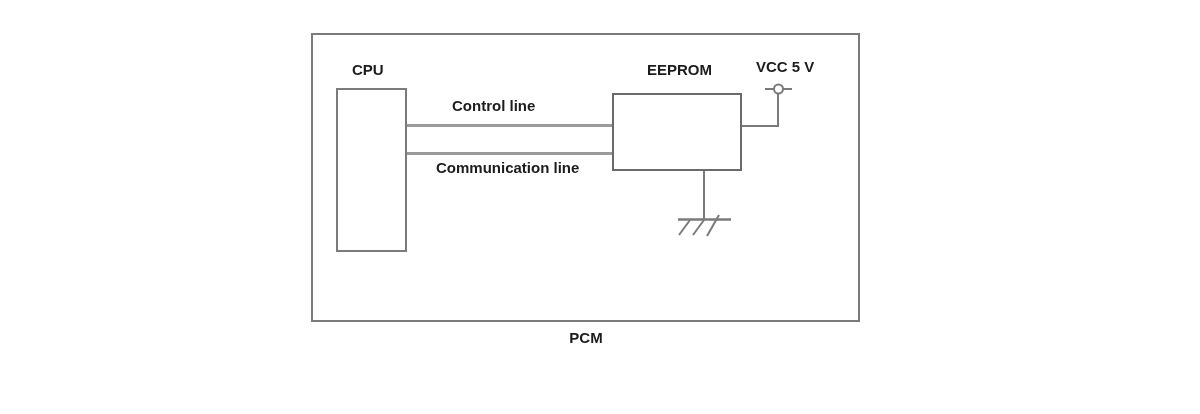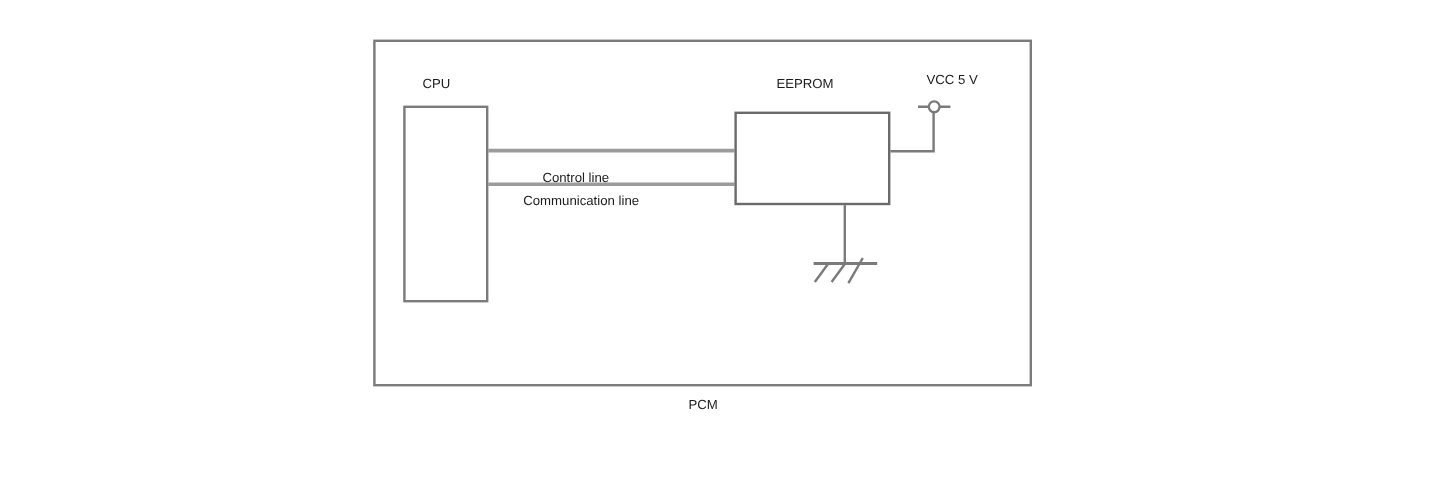--- a/index.html
+++ b/index.html
@@ -17,22 +17,22 @@
     font-family: "Liberation Sans", sans-serif;
     overflow: hidden;
   }
   .canvas {
     position: relative;
     width: 1200px; height: 414px;
     background: var(--background);
   }
   .label {
     position: absolute;
-    font-weight: normal;
-    font-size: 11px;
+    font-weight: bold;
+    font-size: 15px;
     line-height: 20px;
     color: var(--text);
     white-space: pre-line;
   }
   .box {
     position: absolute;
     background: var(--background);
     border: 2px solid var(--box-border);
   }
   .pcm-box {
@@ -44,22 +44,22 @@
     left: 336px; top: 88px;
     width: 71px; height: 164px;
   }
   .eeprom-box {
     left: 612px; top: 93px;
     width: 130px; height: 78px;
     border-color: var(--eeprom-border);
   }
   .cpu-label            { left: 352px; top: 60px; }
   .eeprom-label         { left: 647px; top: 60px; }
-  .vcc-label            { left: 772px; top: 57px; }
-  .control-line-label   { left: 452px; top: 96px; margin-top: 43px; }
+  .vcc-label            { left: 756px; top: 57px; }
+  .control-line-label   { left: 452px; top: 96px; }
   .communication-label  { left: 436px; top: 158px; width: 155px; }
   .pcm-label            { left: 536px; top: 328px; width: 100px; text-align: center; }
 
   svg.wires {
     position: absolute;
     left: 0; top: 0;
     width: 1200px; height: 414px;
     pointer-events: none;
   }
   .wire         { stroke: var(--wire); stroke-width: 3; fill: none; }

